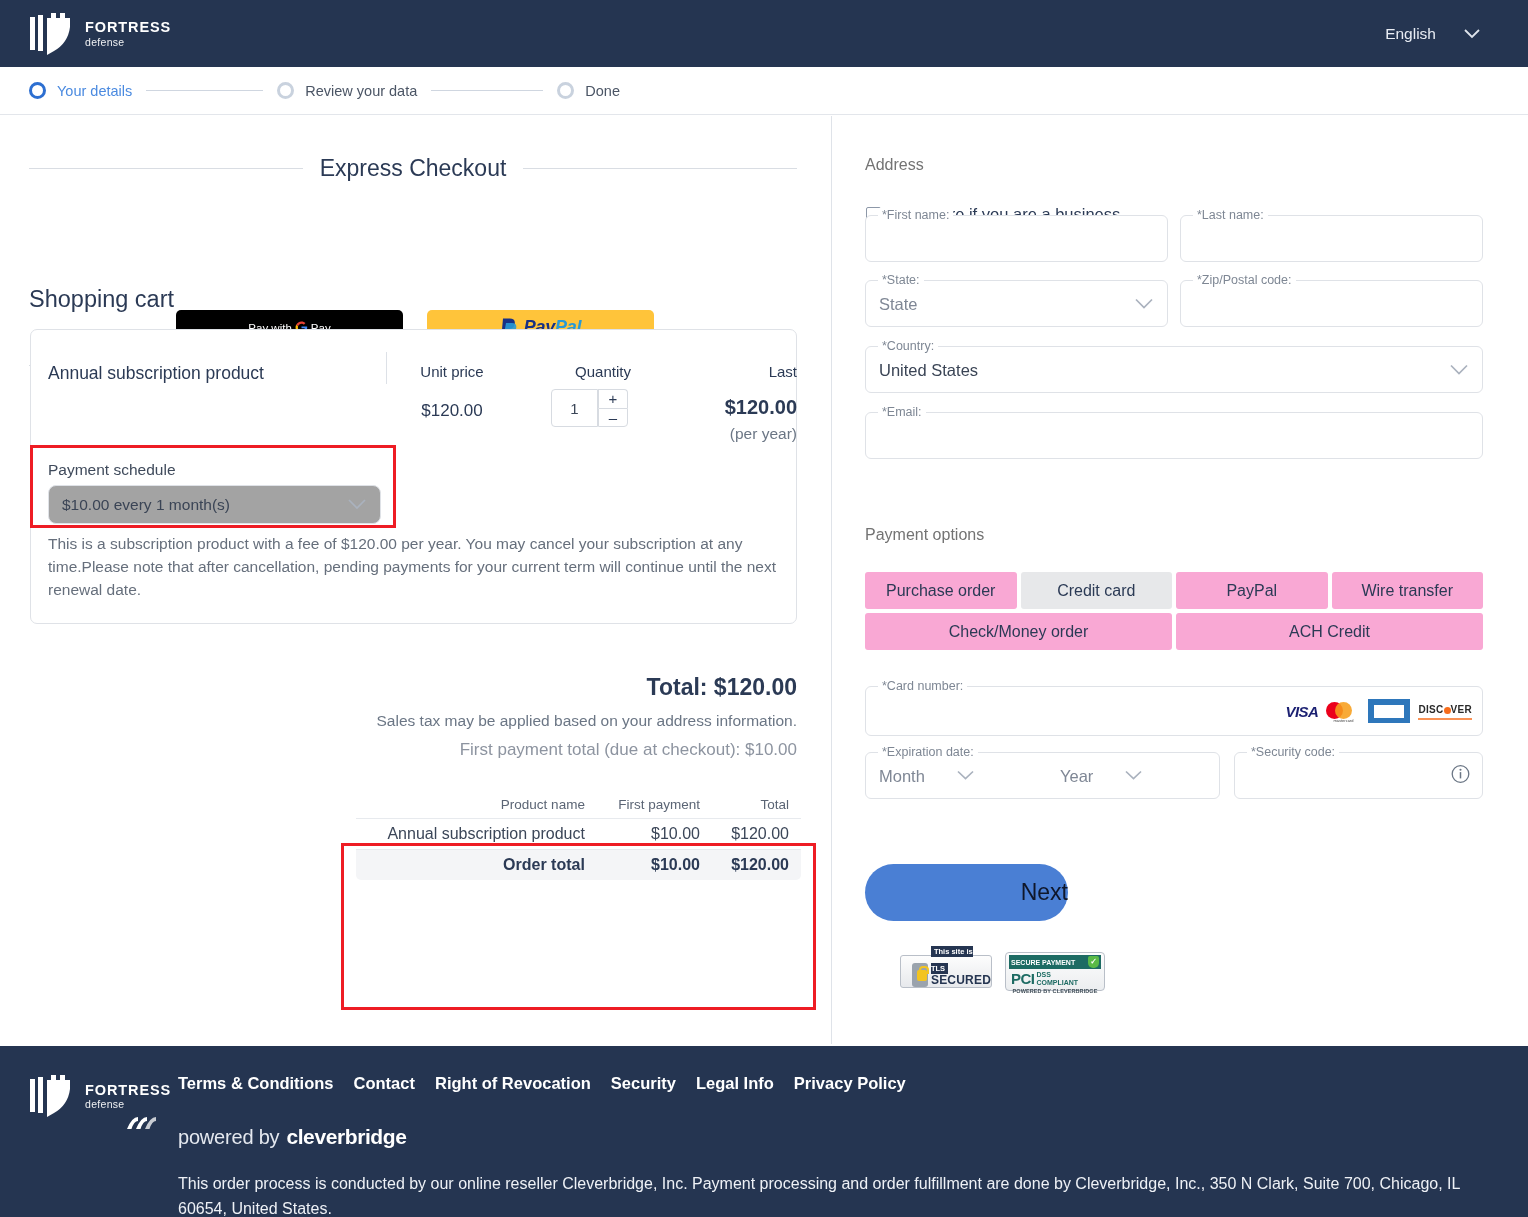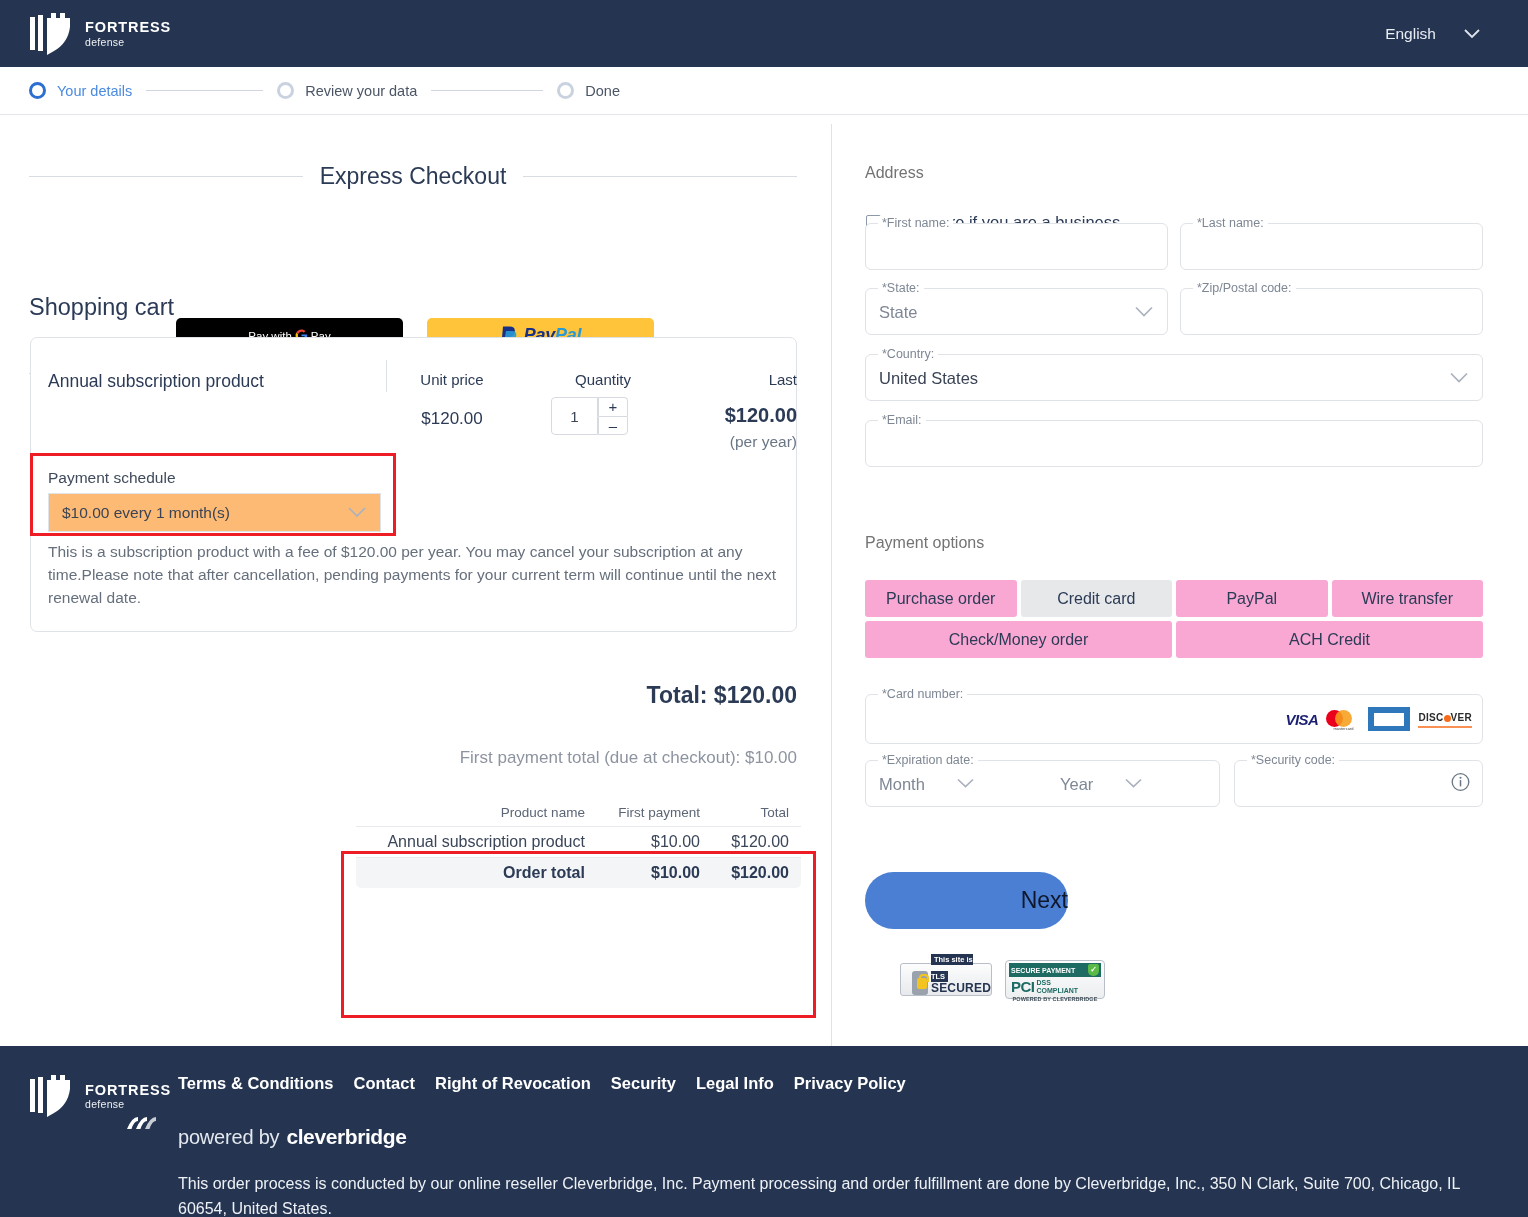--- a/index.html
+++ b/index.html
@@ -39,21 +39,21 @@
     width: 17px; height: 17px; border-radius: 50%;
     border: 3.5px solid #c9d2de; background: #ffffff;
   }
   .step.active .step-dot { border-color: #2d6fd1; }
   .step-label { margin-left: 11px; font-size: 14.5px; color: #4b5565; }
   .step.active .step-label { color: #4a8ae0; }
   .step-line { width: 117px; height: 1px; background: #cfd6e0; margin: 0 14px; }
   .step-line.short { width: 112px; }
 
   
-  .content { position: absolute; left: 0; top: 116px; width: 1528px; height: 1044px; margin-top: 8px; }
+  .content { position: absolute; left: 0; top: 116px; width: 1528px; height: 1044px; }
   .col-divider {
     position: absolute; left: 831px; top: 0; width: 1px; height: 928px; background: #dfe3e9;
   }
   .left-col { position: absolute; left: 0; top: 0; width: 831px; height: 930px; }
   .right-col { position: absolute; left: 832px; top: 0; width: 696px; height: 930px; }
 
   
   .express-head {
     position: absolute; left: 29px; top: 39px; width: 768px;
     display: flex; align-items: center;
@@ -120,21 +120,21 @@
   }
   .cart-peryear {
     position: absolute; left: 626px; top: 95px; width: 140px; text-align: right;
     font-size: 15.5px; color: #6b7685;
   }
 
   
   .sched-label { position: absolute; left: 17px; top: 131px; font-size: 15.5px; color: #3f4a5b; }
   .sched-select {
     position: absolute; left: 17px; top: 155px; width: 333px; height: 39px;
-    border: 1px solid #dfe2e7; border-radius: 0; background: #fdba74;
+    border: 1px solid #dfe2e7; border-radius: 8px; background: #a3a3a3;
     display: flex; align-items: center; cursor: pointer;
   }
   .sched-value { margin-left: 13px; font-size: 15.5px; color: #3a4455; }
   .sched-caret { margin-left: auto; margin-right: 14px; display: inline-flex; }
   .sub-note {
     position: absolute; left: 17px; top: 202px; width: 735px;
     font-size: 15.5px; line-height: 23px; color: #666f7c;
   }
   .redbox { position: absolute; border: 3px solid #ee1c24; pointer-events: none; }
   #redbox-schedule { left: 30px; top: 329px; width: 366px; height: 83px; }
@@ -395,20 +395,21 @@
           <span class="sched-caret">
             <svg width="18" height="11" viewBox="0 0 18 11">
                 <path d="M1 1 L9 9 L17 1" stroke="#aab2be" stroke-width="1.7" fill="none"></path>
               </svg>
           </span>
         </div>
         <div class="sub-note">This is a subscription product with a fee of $120.00 per year. You may cancel your subscription at any time.Please note that after cancellation, pending payments for your current term will continue until the next renewal date.</div>
       </div>
 
       <div class="total-line">Total: $120.00</div>
+      <div class="tax-note">Sales tax may be applied based on your address information.</div>
       <div class="first-pay">First payment total (due at checkout):  $10.00</div>
 
       <table class="pay-table">
         <thead>
           <tr>
             <th>Product name</th>
             <th>First payment</th>
             <th>Total</th>
           </tr>
         </thead>

